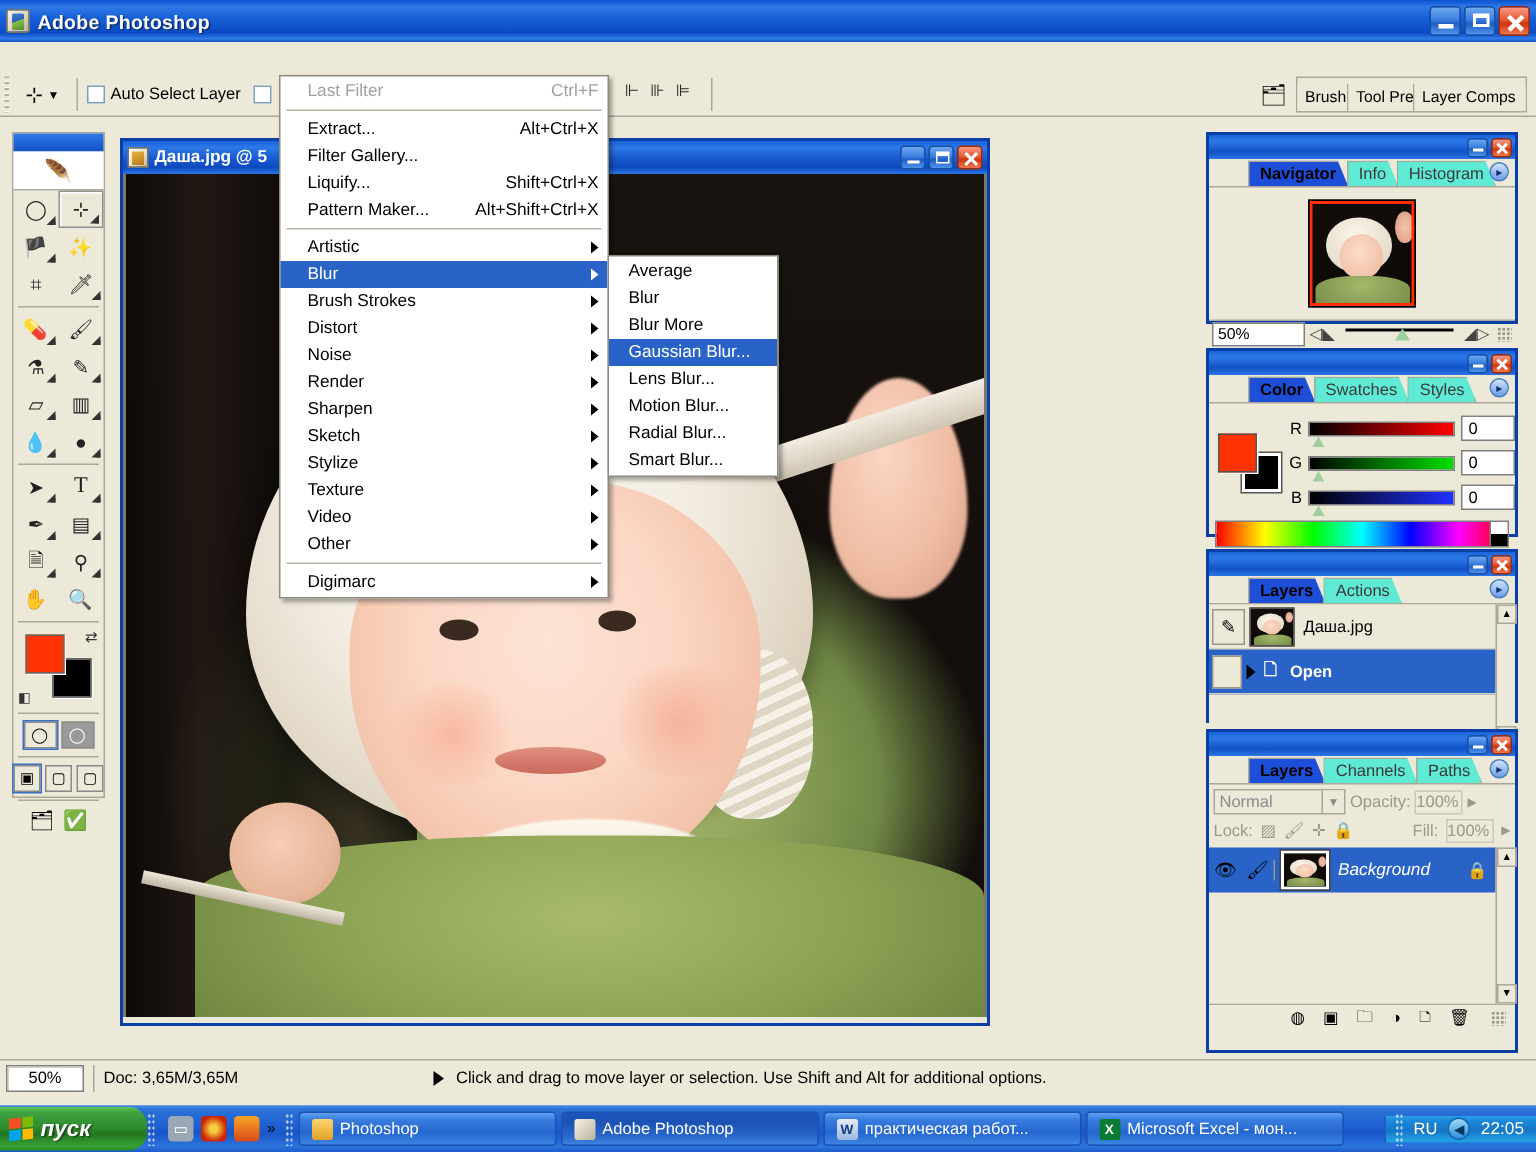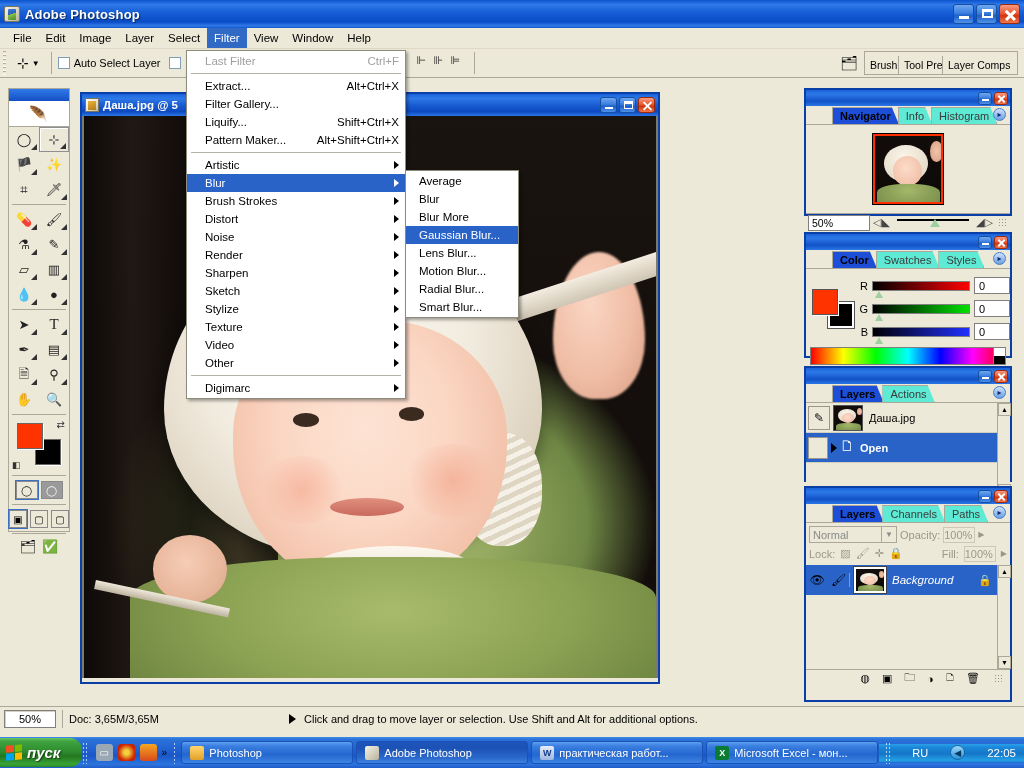--- a/index.html
+++ b/index.html
@@ -255,21 +255,21 @@
      background-image:radial-gradient(rgba(255,255,255,.65) 40%, transparent 41%);
      background-size:3px 4px;}
   .qi{ width:17px;height:17px; border-radius:3px; display:flex;align-items:center;justify-content:center;font-size:10px;color:#fff;}
   .tasks{ display:flex; align-items:center; gap:3px; margin-left:4px; flex:1; }
   .task{ height:23px; min-width:0; display:flex; align-items:center; gap:5px; padding:0 8px;
      border-radius:3px; color:#fff; font-size:11px; white-space:nowrap; overflow:hidden;
      background:linear-gradient(180deg,#5fa0ef 0%,#3a7ee0 20%,#2467cf 60%,#3d84e3 100%);
      border:1px solid #1a52b5;}
   .task.active{ background:linear-gradient(180deg,#1e55bb 0%,#1c52b4 30%,#2a68cc 75%,#3f82e0 100%); }
   .task .tico{ width:14px;height:14px;flex:none; border-radius:2px; display:flex;align-items:center;justify-content:center;font-size:9px;}
-  .tray{ margin-left:auto; display:flex; align-items:center; gap:22px; height:18px; padding:0 8px 0 6px;
+  .tray{ margin-left:auto; display:flex; align-items:center; gap:7px; height:18px; padding:0 8px 0 6px;
      background:linear-gradient(180deg,#2ba0e8 0%,#1a86d8 20%,#1576c8 55%,#24a0e4 90%,#1a8ad4 100%);
      border-left:1px solid #1a5fbf; color:#fff; font-size:11px;}
   .tray .ru{ font-size:11px; }
   .clock{ font-size:11.5px; }
   .tray-ico{ width:15px;height:15px;border-radius:50%; background:linear-gradient(180deg,#9fd9f8,#2a8fd8); border:1px solid #1367a8;
      display:flex;align-items:center;justify-content:center;font-size:9px;color:#063a63;}
 
   
   .dropdown{ position:absolute; left:186px; top:50px; width:220px;
      background:#fff; border:1px solid #8c8c7c; box-shadow:2px 2px 3px rgba(0,0,0,.35); padding:1px 0; z-index:50;}
@@ -305,31 +305,20 @@
         <div class="wb rest">
             <i></i>
           </div>
         <div class="wb close">
             <i class="a"></i>
             <i class="b"></i>
           </div>
       </div>
     </div>
 
-    <div class="menubar">
-      <div class="mi">File</div>
-      <div class="mi">Edit</div>
-      <div class="mi">Image</div>
-      <div class="mi">Layer</div>
-      <div class="mi">Select</div>
-      <div class="mi active">Filter</div>
-      <div class="mi">View</div>
-      <div class="mi">Window</div>
-      <div class="mi">Help</div>
-    </div>
 
     <div class="optionsbar">
       <div class="gripper"></div>
       <div class="tool-cur">
         <span class="glyph">⊹</span>
         <span style="font-size:8px">▼</span>
       </div>
       <div class="ob-sep"></div>
       <div class="chk">
         <span class="chkbox"></span>

